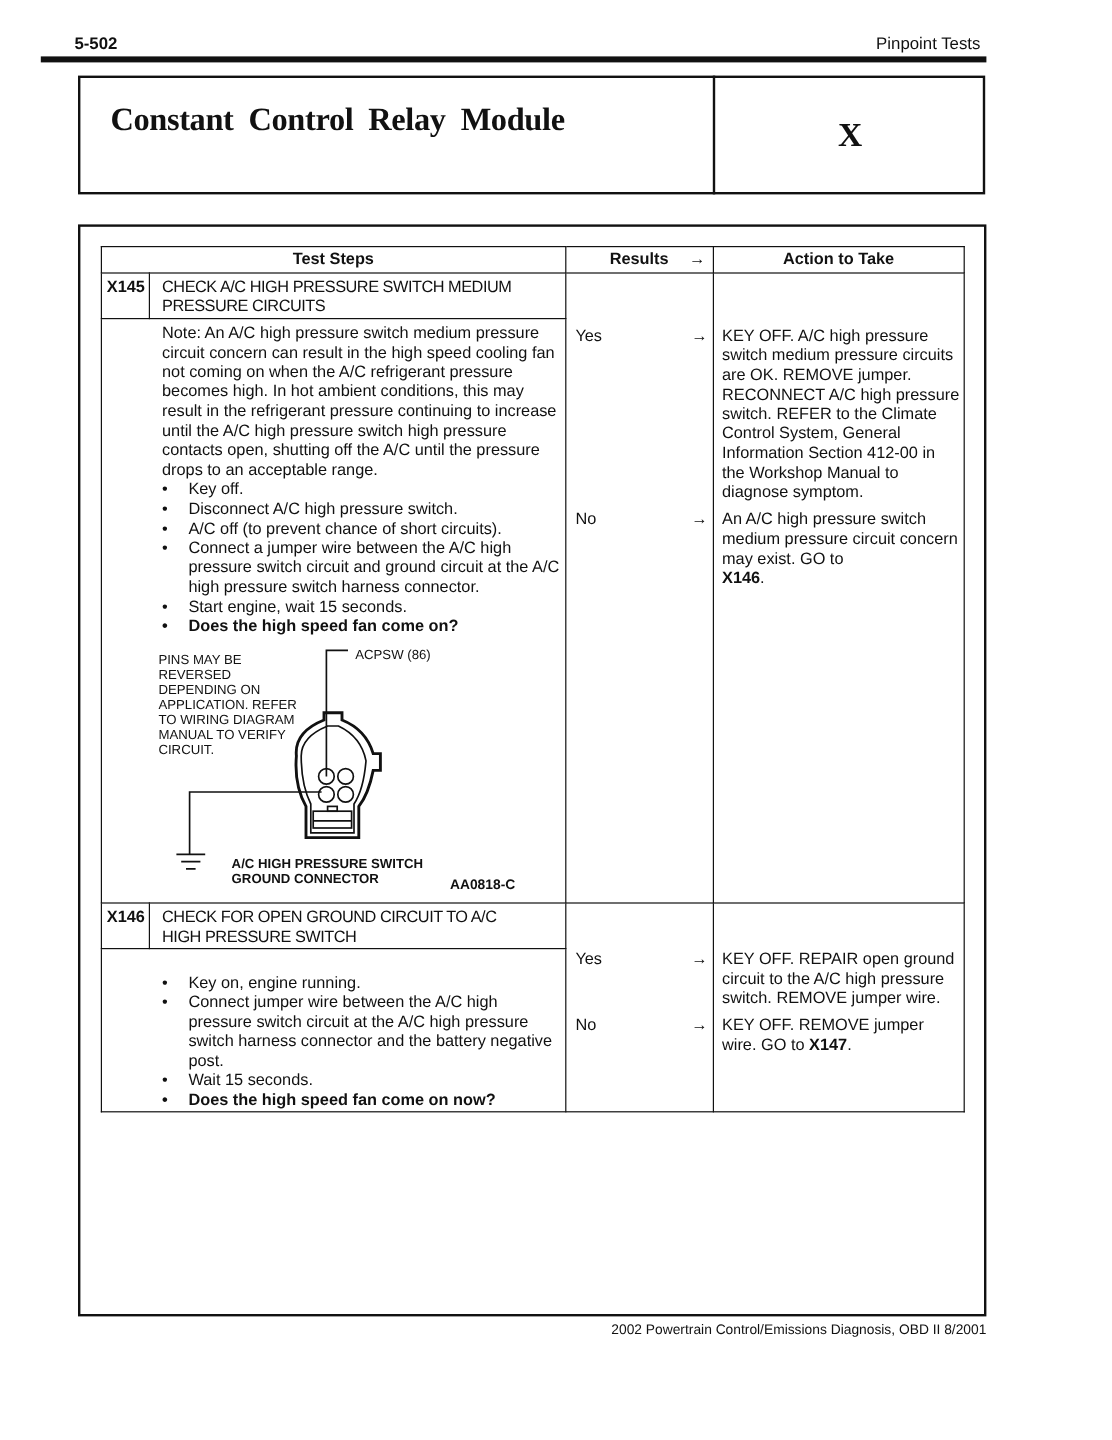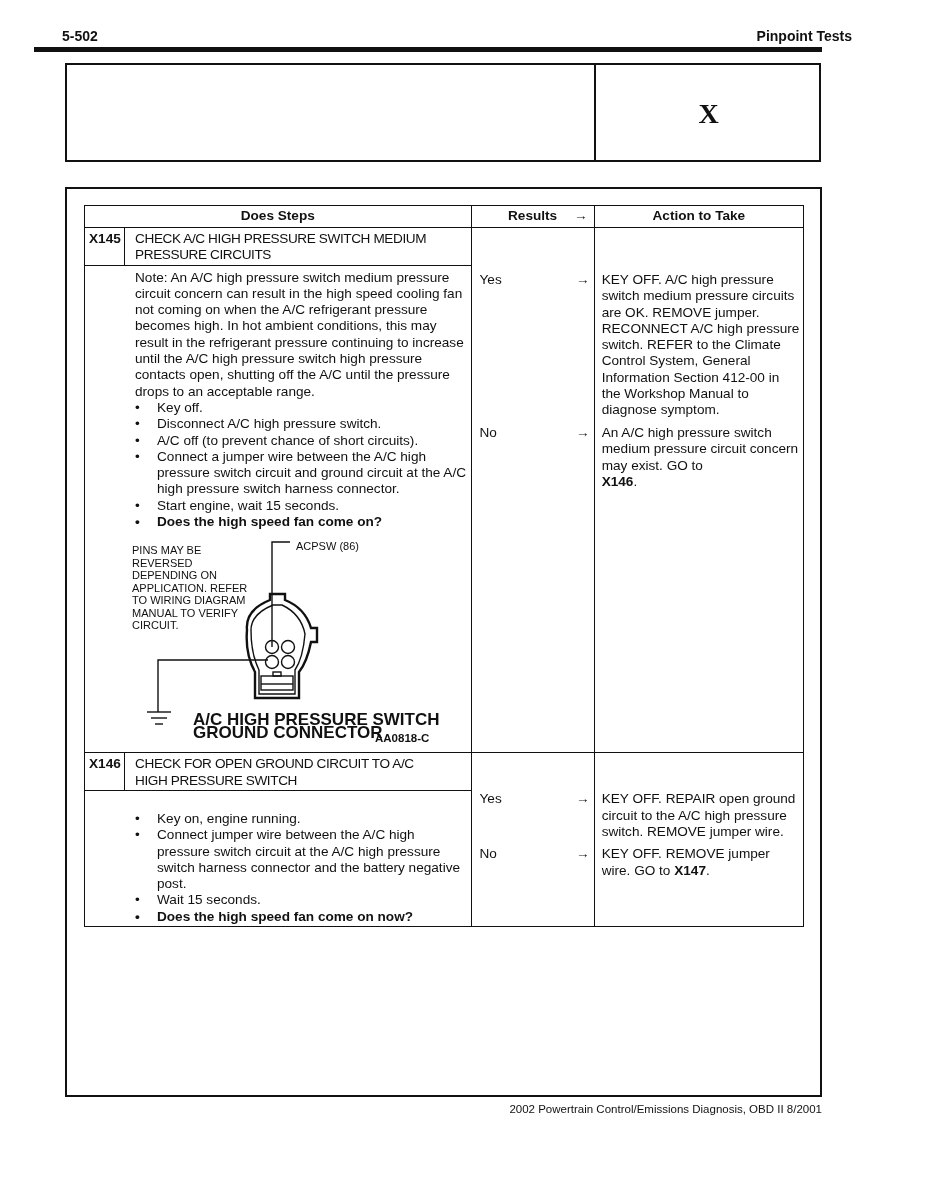--- a/index.html
+++ b/index.html
@@ -1,20 +1,20 @@
 <!DOCTYPE html>
 <html><head>
 <meta charset="utf-8">
 <style>
   html, body { margin:0; padding:0; background:#fff; }
   body { width:927px; height:1200px; position:relative; overflow:hidden;
          font-family:"Liberation Sans", sans-serif; color:#111; }
   .abs { position:absolute; }
   .hdr-left { left:34px; top:28px; font-size:14px; font-weight:bold;margin-left:28px; }
-  .hdr-right { left:632px; width:220px; top:28px; font-size:14px; font-weight:bold; text-align:right; }
+  .hdr-right { left:597px; width:220px; top:28px; font-size:14px; font-weight:normal; text-align:right; }
   .hdr-rule { left:34px; top:47px; width:788px; height:5px; background:#111; }
 
   .title-box { left:65px; top:63px; width:756px; height:99px; border:2px solid #111; box-sizing:border-box; }
   .title-divider { left:594px; top:63px; width:2px; height:99px; background:#111; }
   .title-text { left:92px; top:88px; font-family:"Liberation Serif", serif; font-weight:bold;
                 font-size:27px; line-height:23px; word-spacing:6px; letter-spacing:-0.3px; }
   .title-code { left:596px; width:225px; top:98px; text-align:center; font-family:"Liberation Serif", serif;
                 font-weight:bold; font-size:28px; }
 
   .outer-box { left:65px; top:187px; width:757px; height:910px; border:2px solid #111; box-sizing:border-box; }
@@ -36,51 +36,52 @@
   .res-hdr { position:relative; }
   .res-hdr .arr { position:absolute; right:6px; top:2px; }
   .res-row { position:relative; padding-left:8px; }
   .res-row .arr { position:absolute; right:4px; top:0; }
   .act-row { padding-left:7px; padding-right:2px; }
   .bold { font-weight:bold; }
 
   .diagram { position:relative; height:222px; margin-left:0; }
   .diagram .note-txt { position:absolute; left:47px; top:14px; font-size:11px; line-height:12.5px; text-transform:uppercase; }
   .diagram .pin-lbl { position:absolute; left:211px; top:8px; font-size:11px; }
-  .diagram .cap { position:absolute; left:108px; top:184px; font-size:17px; line-height:12.5px; font-weight:bold; }
+  .diagram .cap { position:absolute; left:108px; top:184px; font-size:11px; line-height:12.5px; font-weight:bold; }
   .diagram .code { position:absolute; left:290px; top:200px; font-size:11.5px; font-weight:bold; }
   .diagram svg { position:absolute; left:0; top:0; }
 
   .footer { left:430px; width:392px; top:1103px; text-align:right; font-size:11.5px; }
 </style>
 </head>
 <body>
 
 <div class="abs hdr-left">5-502</div>
 <div class="abs hdr-right">Pinpoint Tests</div>
 <div class="abs hdr-rule"></div>
 
 <div class="abs title-box"></div>
 <div class="abs title-divider"></div>
 <div class="abs title-text">
+  <div>Constant Control Relay Module</div>
 </div>
 <div class="abs title-code">X</div>
 
 <div class="abs outer-box"></div>
 
 <table class="abs tbl">
   <colgroup>
     <col class="col-id">
       <col class="col-step">
       <col class="col-res">
       <col class="col-act">
   </colgroup>
   <tbody>
       <tr>
-    <th colspan="2">Does Steps</th>
+    <th colspan="2">Test Steps</th>
     <th class="res-hdr">
       <span>Results</span>
       <span class="arr">→</span>
     </th>
     <th>Action to Take</th>
   </tr>
 
   <tr>
     <td class="step-id">X145</td>
     <td class="step-title">

